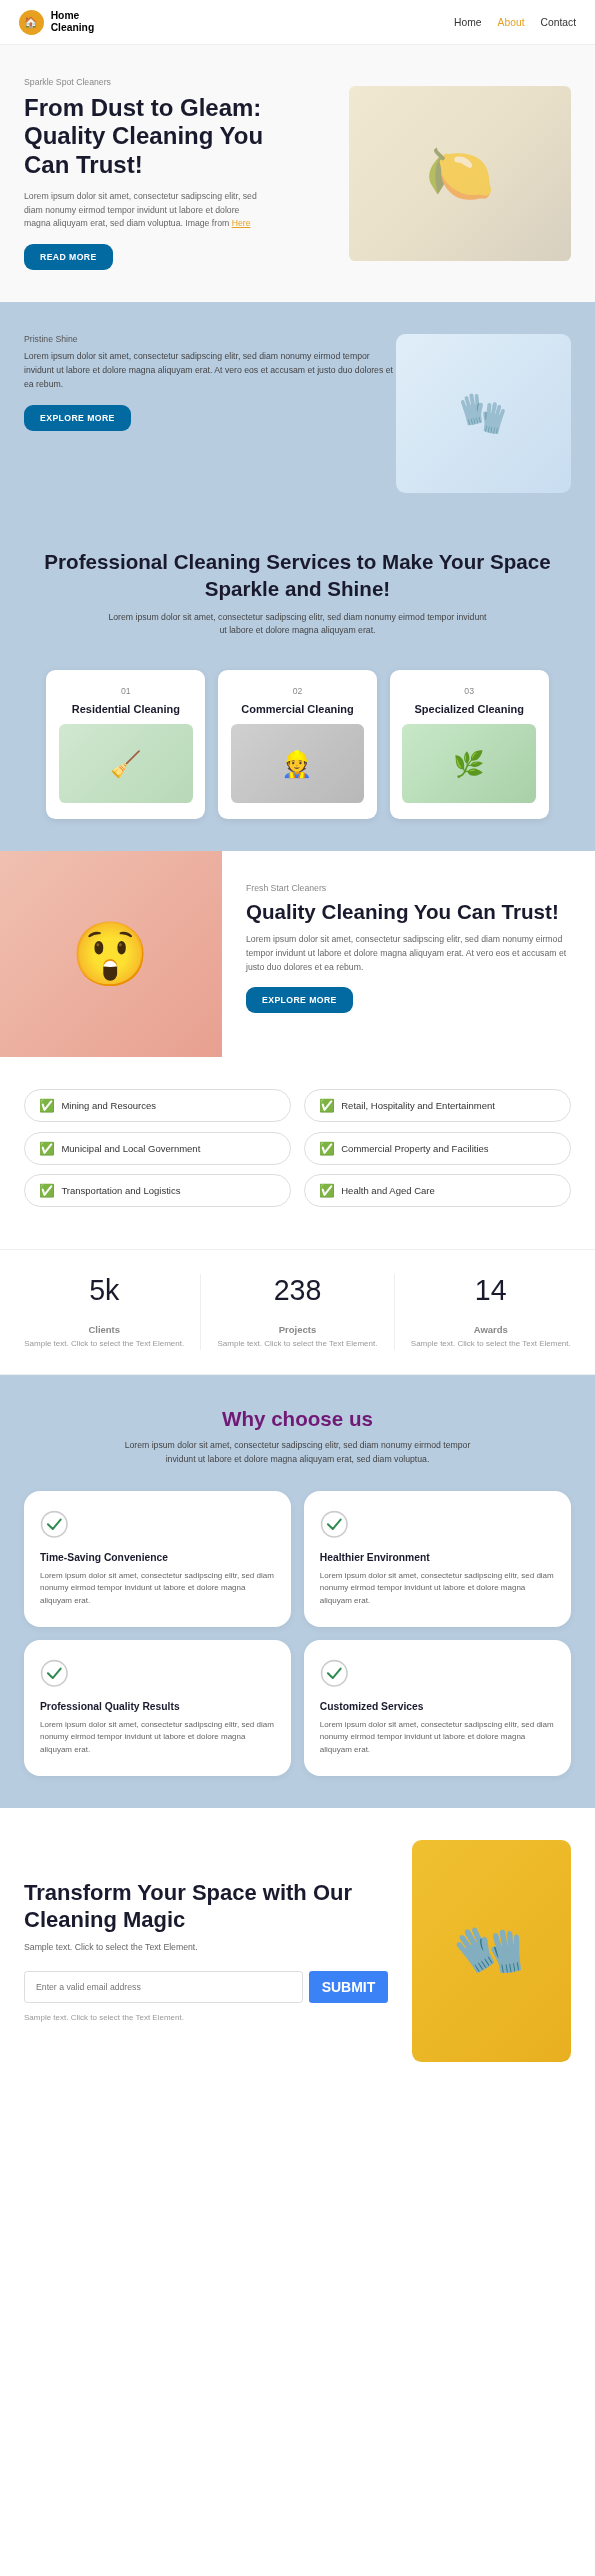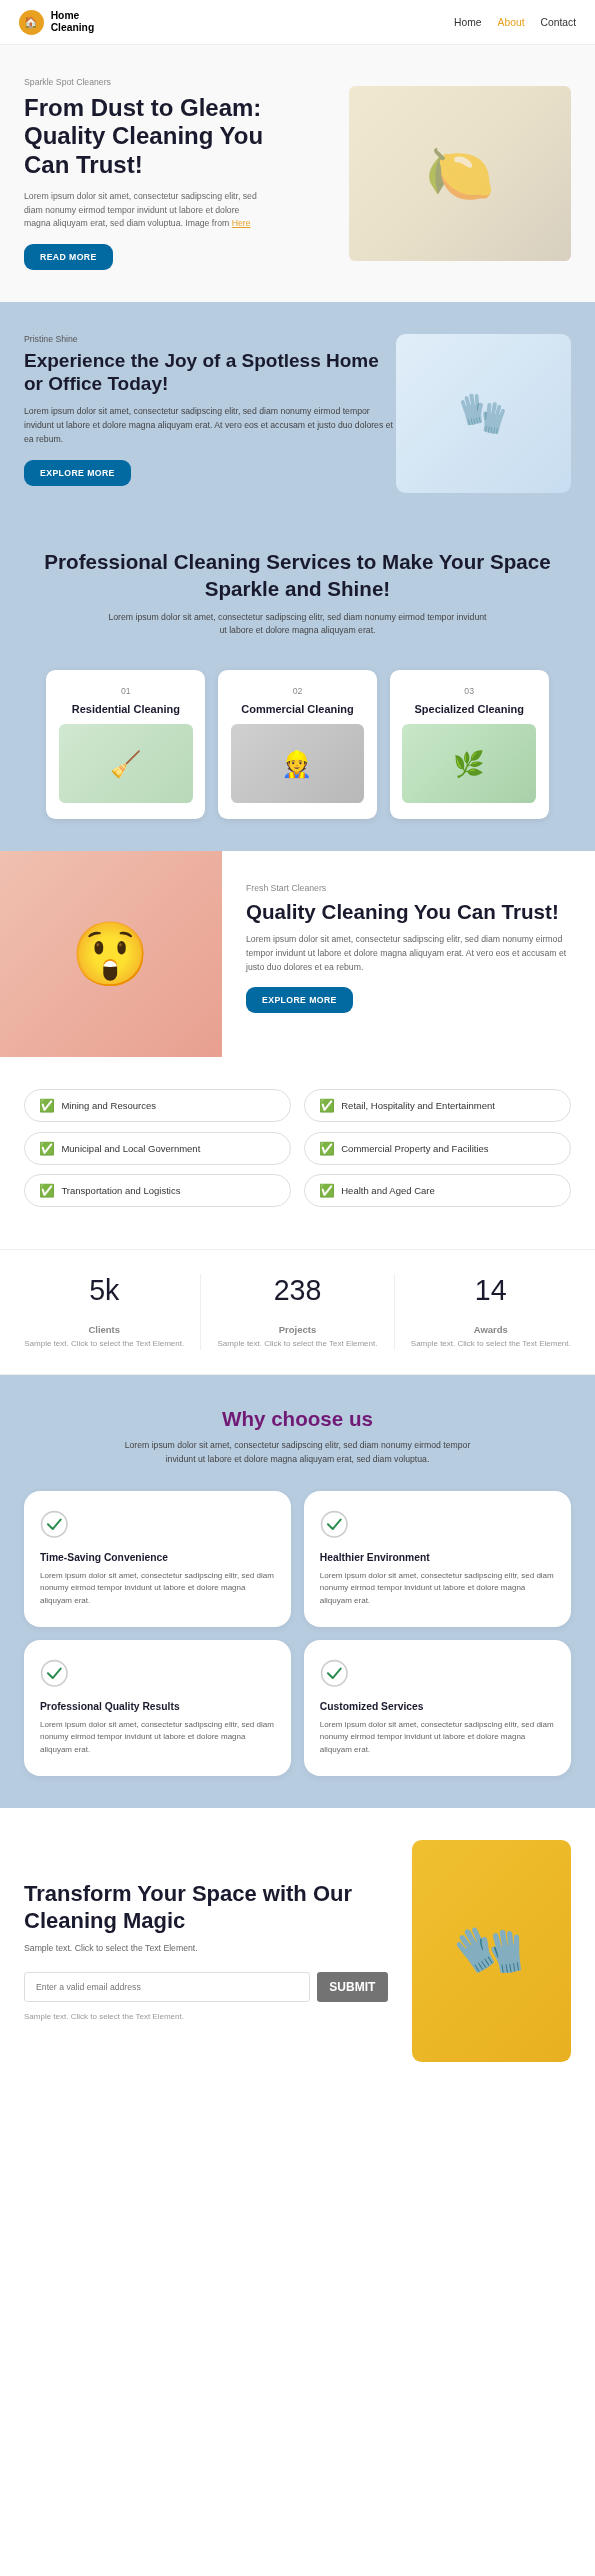--- a/index.html
+++ b/index.html
@@ -112,21 +112,21 @@
     
     .transform-section { background: #fff; padding: 32px 24px; display: flex; gap: 24px; align-items: center; }
     .transform-content { flex: 1; }
     .transform-title { font-size: 22px; font-weight: 800; color: #1a1a2e; margin-bottom: 8px; line-height: 1.2; }
     .transform-desc { font-size: 8.7px; color: #666; line-height: 1.6; margin-bottom: 16px; }
     .email-form { display: flex; gap: 6.3px; margin-bottom: 9.5px; }
     .email-input {
       flex: 1; padding: 8px 11px; border: 0.8px solid #ddd; border-radius: 3.2px;
       font-size: 8.7px; color: #999;
     }
-    .btn-submit { background: #737373; color: #fff; border: none; padding: 8px 12.7px; border-radius: 3.2px; font-size: 12px; font-weight: 600; cursor: pointer; text-transform: uppercase; }
+    .btn-submit { background: #3b82f6; color: #fff; border: none; padding: 8px 12.7px; border-radius: 3.2px; font-size: 14px; font-weight: 600; cursor: pointer; text-transform: uppercase; }
     .transform-footnote { font-size: 8px; color: #999; }
     .transform-img {
       width: 159px; height: 222px; background: linear-gradient(135deg, #f0c030, #e8b020);
       border-radius: 9.5px; display: flex; align-items: center; justify-content: center; font-size: 48px; flex-shrink: 0;
     }
   </style>
 </head>
 <body>
 
 <nav class="navbar">
@@ -157,21 +157,20 @@
   <div class="hero-img">
     <div class="hero-img-box">
       <span style="font-size:56px; opacity:0.6;">🍋</span>
     </div>
   </div>
 </section>
 
 <section class="section-alt">
   <div class="section-alt-content">
     <div class="section-brand">Pristine Shine</div>
-    <h2 class="section-title">Experience the Joy of a Spotless Home or Office Today!</h2>
     <p class="section-desc">Lorem ipsum dolor sit amet, consectetur sadipscing elitr, sed diam nonumy eirmod tempor invidunt ut labore et dolore magna aliquyam erat. At vero eos et accusam et justo duo dolores et ea rebum.</p>
     <button class="btn-orange">EXPLORE MORE</button>
   </div>
   <div class="section-img-box">
     <span style="font-size:40px; opacity:0.7;">🧤</span>
   </div>
 </section>
 
 <div class="services-intro">
   <h2 class="services-intro-title">Professional Cleaning Services to Make Your Space Sparkle and Shine!</h2>

